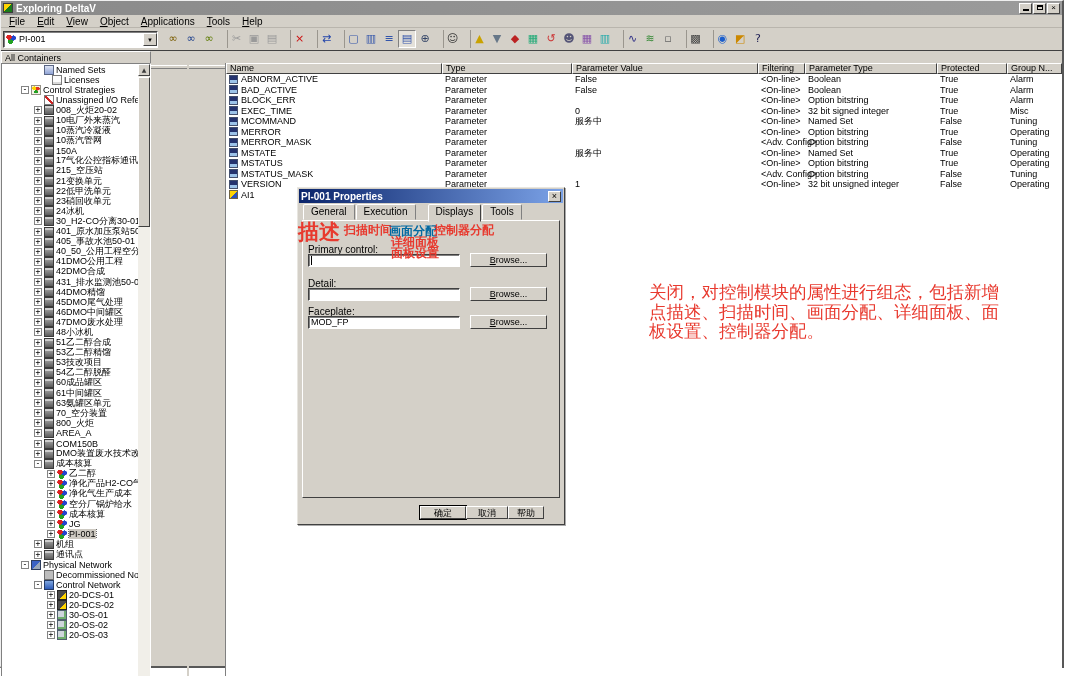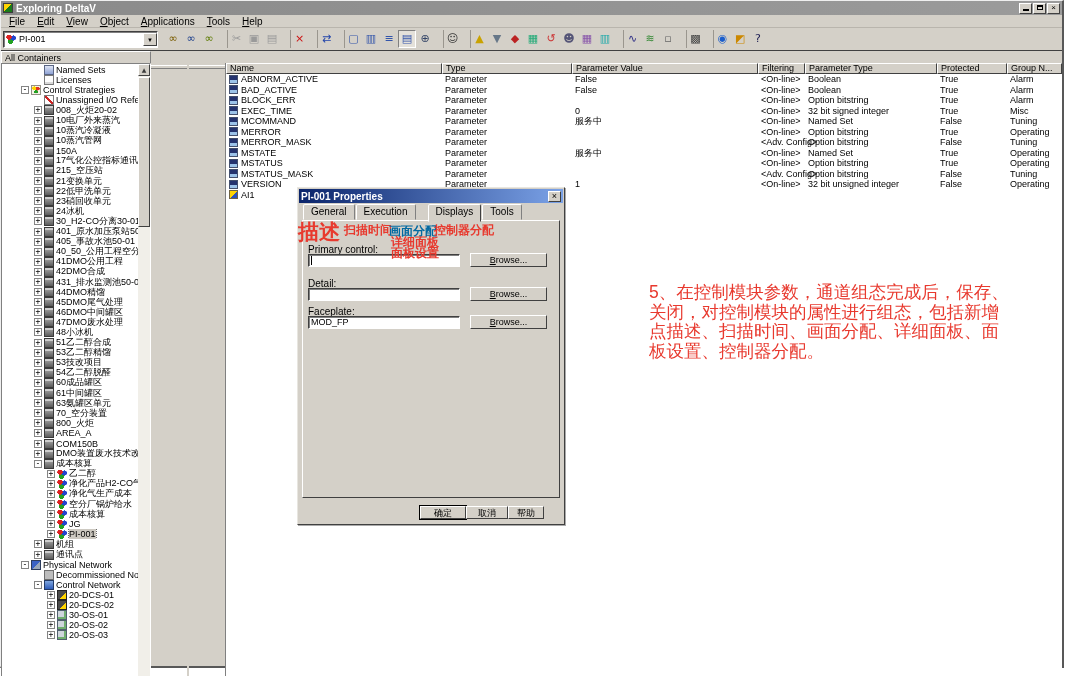--- a/index.html
+++ b/index.html
@@ -271,21 +271,21 @@
 
     <div class="main">
       <div class="treepane">
         <div class="tree">
 
         <div class="trow" style="padding-left: 32px;">
               <span class="exp"></span>
               <span class="ticon i-namedsets"></span>
               <span class="tlabel">Named Sets</span>
             </div>
-            <div class="trow" style="padding-left: 32px;">
+            <div class="trow" style="padding-left: 40px;">
               <span class="exp"></span>
               <span class="ticon i-doc"></span>
               <span class="tlabel">Licenses</span>
             </div>
             <div class="trow" style="padding-left: 19px;">
               <span class="exp">-</span>
               <span class="ticon i-strategies"></span>
               <span class="tlabel">Control Strategies</span>
             </div>
             <div class="trow" style="padding-left: 32px;">
@@ -790,20 +790,19 @@
 
     <div class="anno" style="position: absolute; left: 297px; top: 217px; font-size: 21px; color: rgb(232, 57, 46);">描述</div>
         <div class="anno" style="position: absolute; left: 343px; top: 221px; font-size: 12px; color: rgb(232, 57, 46);">扫描时间</div>
         <div class="anno" style="position: absolute; left: 388px; top: 222px; font-size: 12px; color: #0369a1;">画面分配</div>
         <div class="anno" style="position: absolute; left: 433px; top: 221px; font-size: 12px; color: rgb(232, 57, 46);">控制器分配</div>
         <div class="anno" style="position: absolute; left: 390px; top: 233px; font-size: 12px; color: rgb(232, 57, 46);">详细面板</div>
         <div class="anno" style="position: absolute; left: 390px; top: 244px; font-size: 12px; color: rgb(232, 57, 46);">面板设置</div>
       </div>
     <div class="note" style="color: rgb(232, 57, 46);">
 
-    <div class="note-line">5、在控制模块参数，通道组态完成后，保存、</div>
         <div class="note-line">关闭，对控制模块的属性进行组态，包括新增</div>
         <div class="note-line">点描述、扫描时间、画面分配、详细面板、面</div>
         <div class="note-line">板设置、控制器分配。</div>
       </div>
 
   </div>
 </div>
 
 </body></html>

